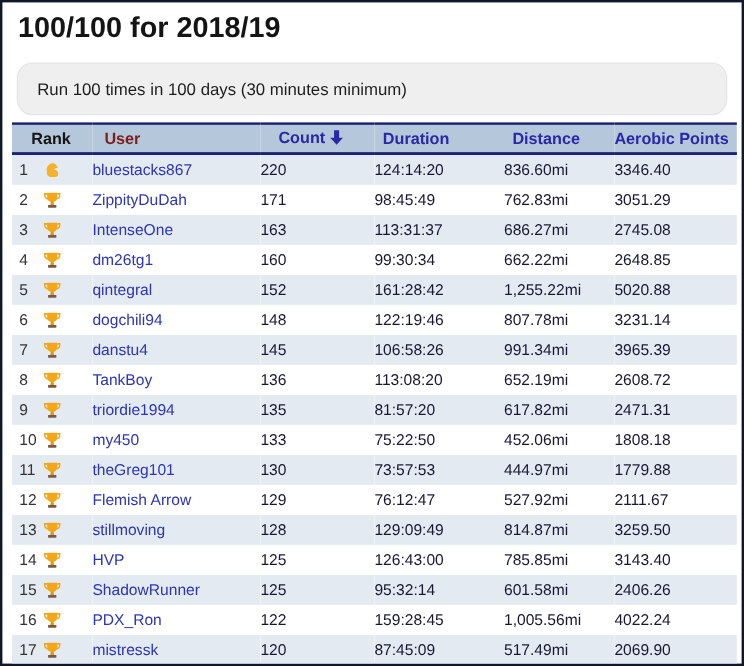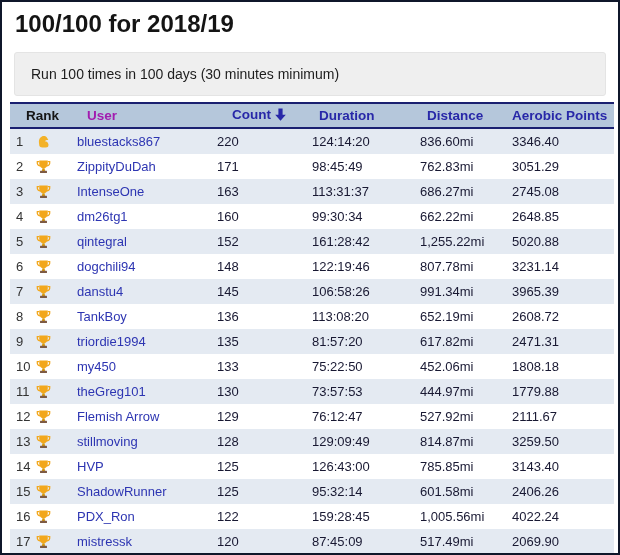--- a/index.html
+++ b/index.html
@@ -1,29 +1,29 @@
 <!DOCTYPE html>
 <html><head>
 <meta charset="utf-8">
 <style>
   html,body{margin:0;padding:0;background:#fff;}
   body{width:620px;height:555px;overflow:hidden;font-family:"Liberation Sans",sans-serif;}
   .frame{width:620px;height:555px;box-sizing:border-box;border:2px solid #0f172a;background:#fff;overflow:hidden;}
   .titlebar{padding:8px 0 0 13px;display:flex;align-items:baseline;gap:9px;white-space:nowrap;}
   .title{font-size:24px;font-weight:700;color:#141414;}
   .subtitle{font-size:19px;color:#9b9b9b;}
-  .descbox{margin:14px 12px 0;background:#efefef;border:1px solid #e4e4e4;border-radius:3px;
+  .descbox{margin:14px 12px 0;background:#efefef;border:1px solid #e4e4e4;border-radius:13px;
            height:42px;display:flex;align-items:center;padding-left:16px;font-size:14px;color:#1d1d1d;}
   table{border-collapse:collapse;table-layout:fixed;width:604px;margin:6px 0 0 8px;}
   col.w-rank{width:67px;} col.w-user{width:140px;} col.w-count{width:95px;}
   col.w-duration{width:108px;} col.w-distance{width:92px;} col.w-points{width:102px;}
   thead th{background:#b5c7db;border-top:2px solid #1a2070;border-bottom:2px solid #1a2070;
            font-size:13.5px;font-weight:700;text-align:left;padding:0;height:23px;white-space:nowrap;}
   .h-rank{padding-left:16px;color:#151515;}
-  .h-user{padding-left:10px;color:#a21caf;}
+  .h-user{padding-left:10px;color:#7f1d1d;}
   .h-count{padding-left:15px;} .h-duration{padding-left:7px;} .h-distance{padding-left:7px;} .h-points{padding-left:0;}
   .th-blue{color:#2828a8;cursor:pointer;}
   .sort-icon{display:inline-block;vertical-align:-2px;margin-left:4px;}
   .sort-icon svg{display:inline-block;}
   tbody td{height:25px;padding:0;font-size:13px;white-space:nowrap;overflow:hidden;}
   tbody tr:nth-child(odd) td{background:#e4eaf2;}
   .rankwrap{display:flex;align-items:center;gap:3px;padding-left:6px;}
   .rank-num{min-width:16px;color:#333;font-size:13px;}
   .rank-icon{display:inline-flex;} .rank-icon svg{width:17px;height:17px;display:block;}
   .user-link{color:#2d35b2;text-decoration:none;cursor:pointer;font-size:13px;}

